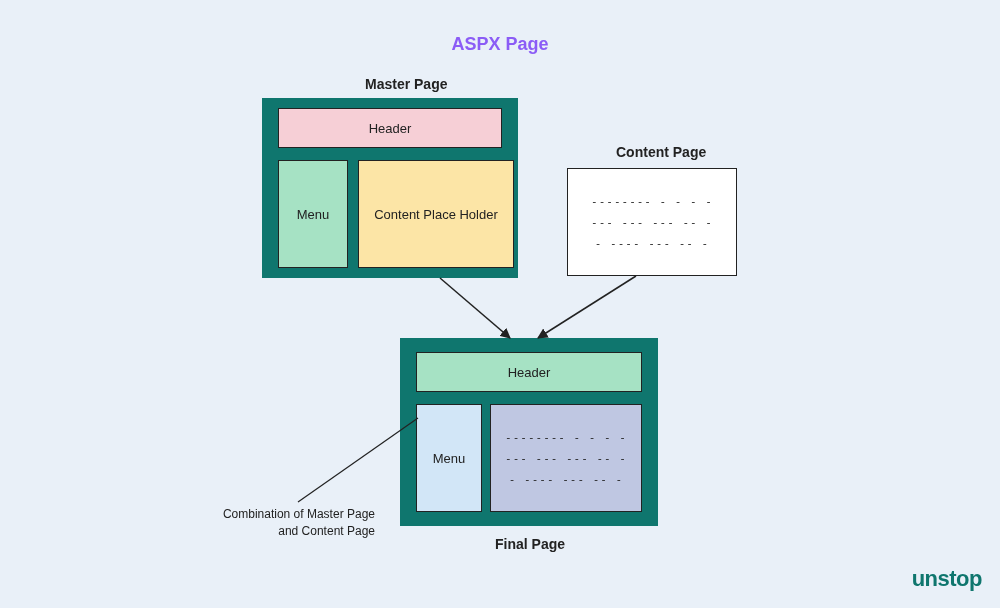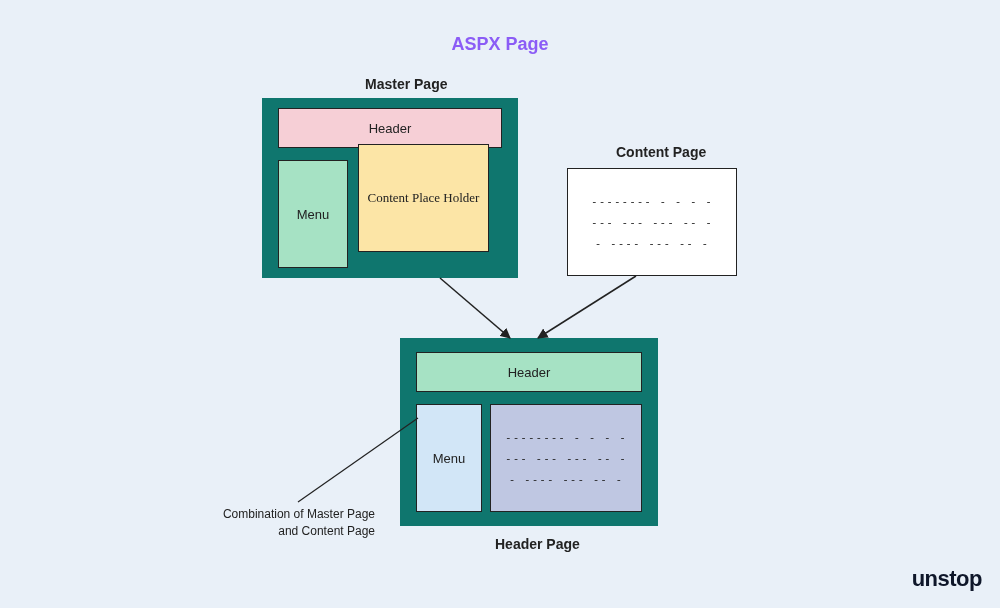--- a/index.html
+++ b/index.html
@@ -65,35 +65,35 @@
     top: 0; left: 0;
     width: 1000px; height: 608px;
     pointer-events: none;
   }
   .logo {
     position: absolute;
     right: 18px;
     bottom: 16px;
     font-weight: 700;
     font-size: 22px;
-    color: #0f172a;
+    color: #0f766e;
     letter-spacing: -0.5px;
   }
 </style>
 </head>
 <body>
 
 <div class="title" style="top:34px; font-size:18px;">ASPX Page</div>
 
 <div class="label" style="top:76px; left:320px;padding-left:45px;">Master Page</div>
 
 <div class="panel" style="top:98px; left:262px; width:256px; height:180px;">
   <div class="box" style="top:10px; left:16px; width:224px; height:40px; background:#f6cfd6;">Header</div>
   <div class="box" style="top:62px; left:16px; width:70px; height:108px; background:#a6e2c4;">Menu</div>
-  <div class="box" style="top:46px; left:96px; width:131px; height:108px; background:#fce5a6;font-family:Liberation Serif, serif;">Content Place Holder</div>
+  <div class="box" style="top:62px; left:96px; width:156px; height:108px; background:#fce5a6;">Content Place Holder</div>
 </div>
 
 <div class="label" style="top:144px; left:608px;margin-left:8px;">Content Page</div>
 
 <div class="box" style="top:168px; left:567px; width:170px; height:108px; background:#ffffff;">
   <div class="dash-lines">
     <div class="dash-row">-------- - - - -</div>
     <div class="dash-row">--- --- --- -- -</div>
     <div class="dash-row">- ---- --- -- -</div>
   </div>
@@ -104,21 +104,21 @@
   <div class="box" style="top:66px; left:16px; width:66px; height:108px; background:#d2e6f7;">Menu</div>
   <div class="box" style="top:66px; left:90px; width:152px; height:108px; background:#bfc7e2;">
     <div class="dash-lines">
       <div class="dash-row">-------- - - - -</div>
       <div class="dash-row">--- --- --- -- -</div>
       <div class="dash-row">- ---- --- -- -</div>
     </div>
   </div>
 </div>
 
-<div class="label" style="top:536px; left:495px;">Header Page</div>
+<div class="label" style="top:536px; left:495px;">Final Page</div>
 
 <div class="caption" style="top:506px; left:175px; width:200px; white-space: pre-line;">Combination of Master Page
 and Content Page</div>
 
 <svg class="arrows">
   <defs>
     <marker id="ah" viewBox="0 0 10 10" refX="9" refY="5" markerWidth="7" markerHeight="7" orient="auto-start-reverse">
       <path d="M 0 0 L 10 5 L 0 10 z" fill="#222"></path>
     </marker>
   </defs>

